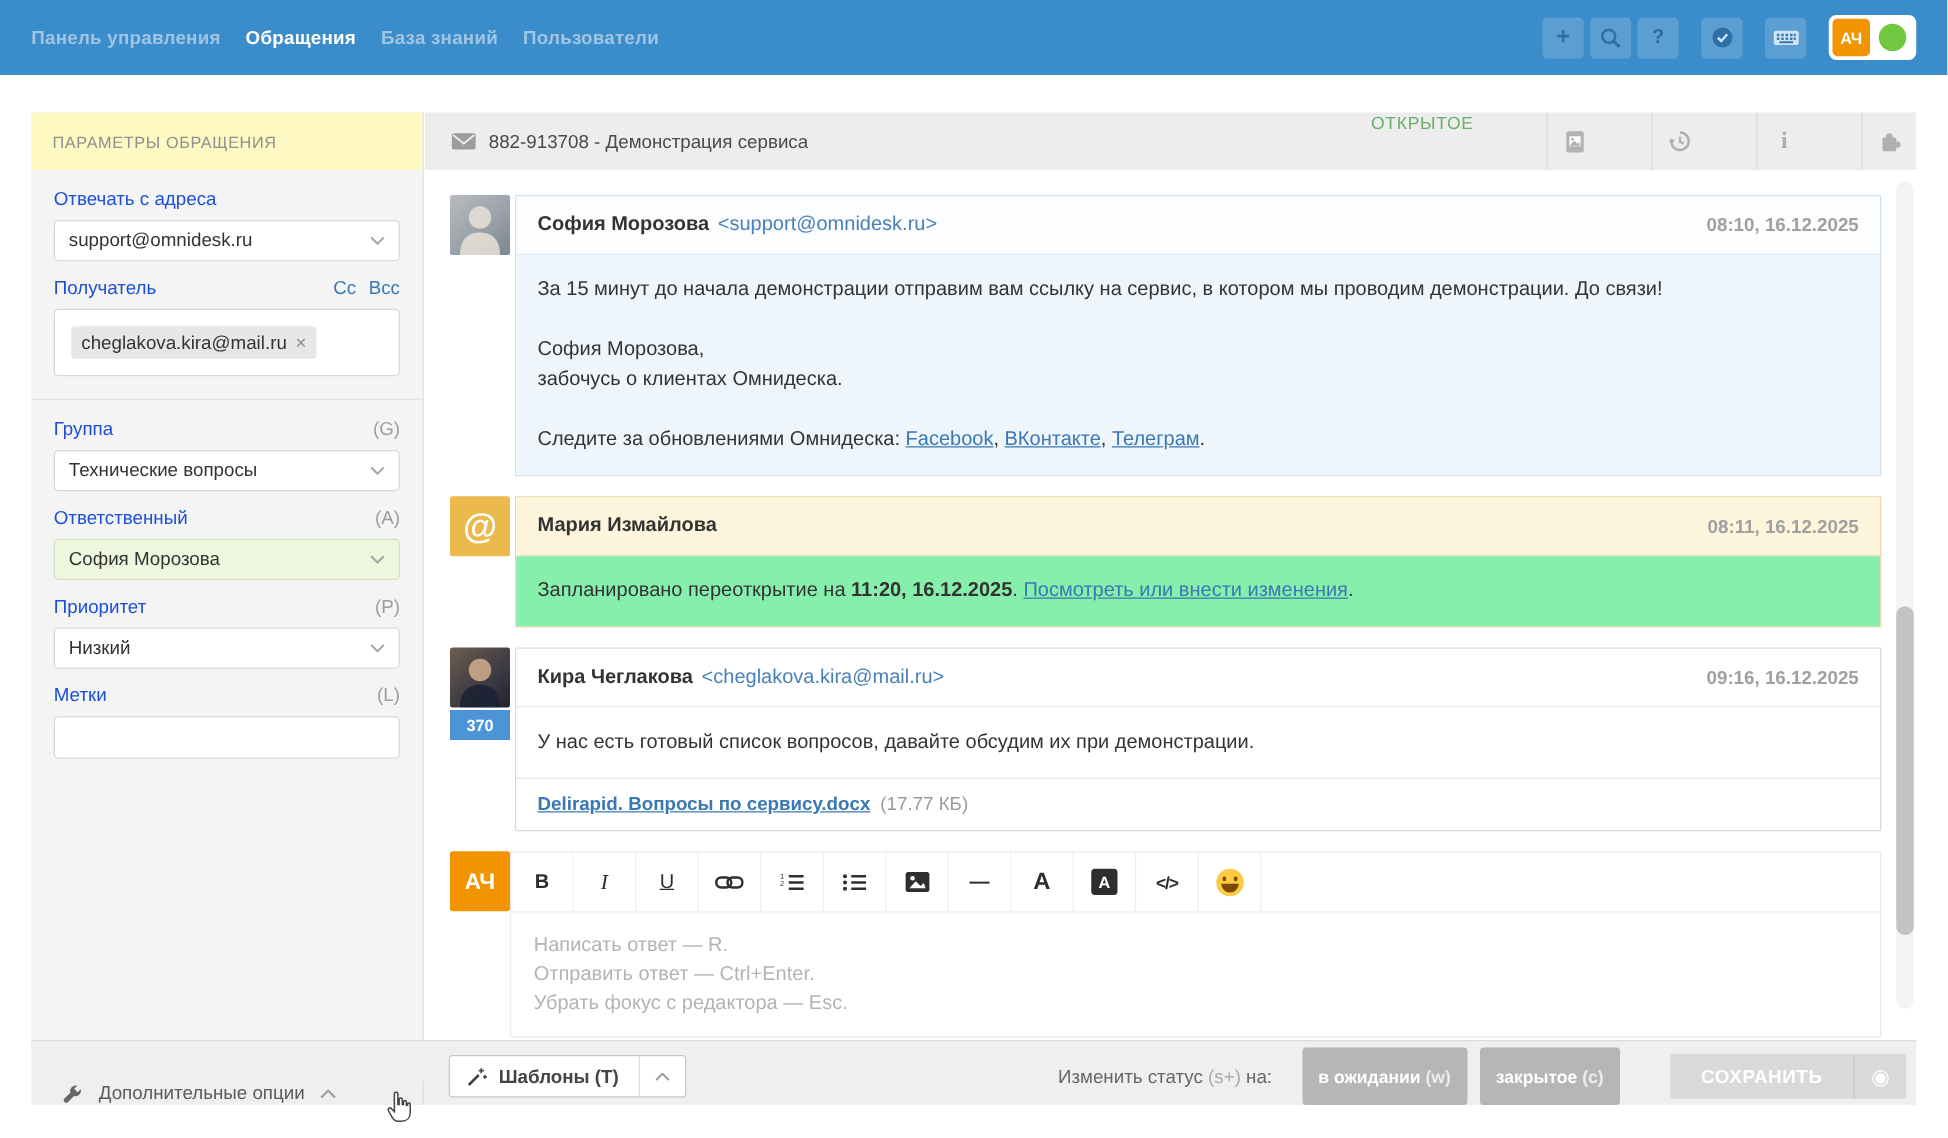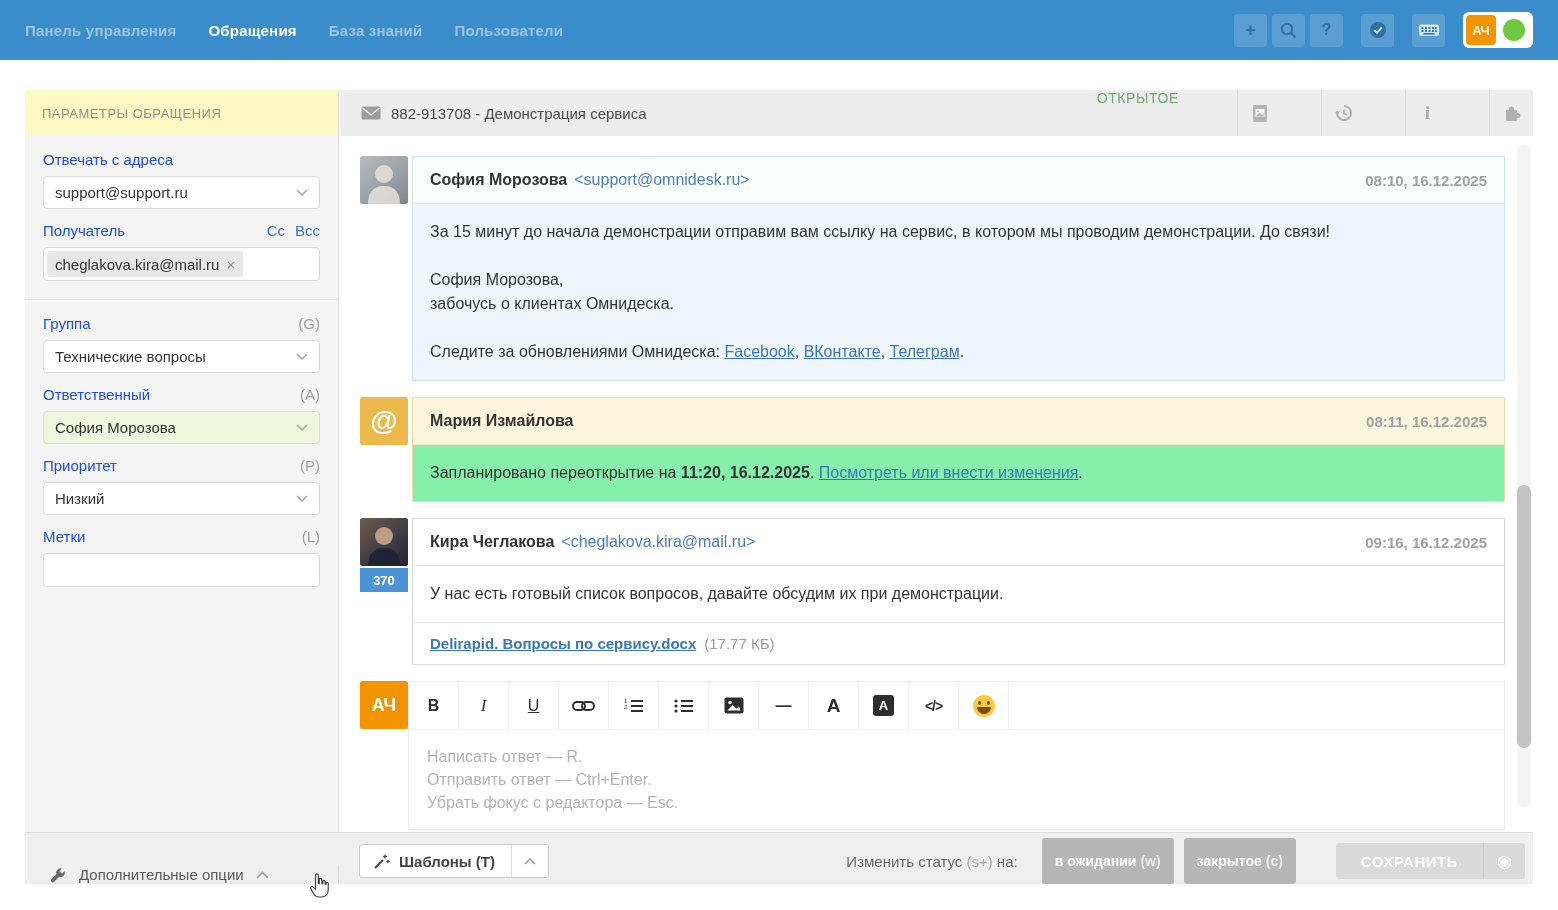--- a/index.html
+++ b/index.html
@@ -9,21 +9,21 @@
     background:#ffffff;
     position:relative;
     overflow:hidden;
     color:#333;
   }
   
   .topbar {
     position:absolute; left:0; top:0; width:1558px; height:60px;
     background:#3b8cca; display:flex; align-items:center;
   }
-  .topnav { display:flex; align-items:center; gap:32px; padding-left:25px; }
+  .topnav { display:flex; align-items:center; gap:20px; padding-left:25px; }
   .topnav .nav-item {
     font-size:15px; font-weight:bold; color:#9fc4e4; cursor:pointer; letter-spacing:.2px;
   }
   .topnav .nav-item.active { color:#ffffff; }
   .topbar-right { margin-left:auto; display:flex; align-items:center; padding-right:25px; }
   .tb-btn {
     width:33px; height:33px; margin-left:5px; border-radius:4px;
     background:rgba(255,255,255,.16); display:flex; align-items:center; justify-content:center;
     color:#2f6fa7; font-weight:bold; font-size:19px; cursor:pointer;
   }
@@ -61,21 +61,21 @@
   .cc-link { color:#3a77b5; font-size:15px; cursor:pointer; }
   .select {
     height:33px; background:#fff; border:1px solid #d9d9d9; border-radius:4px;
     display:flex; align-items:center; padding:0 11px; font-size:15px; color:#333;
     cursor:pointer;
   }
   .select .chev { margin-left:auto; }
   .select.highlight { background:#eef6dd; border-color:#d6e0c6; }
   .chip-box {
     min-height:34px; background:#fff; border:1px solid #d9d9d9; border-radius:4px;
-    display:flex; align-items:center; padding:3px; cursor:text;
+    display:flex; align-items:center; padding:13px; cursor:text;
   }
   .chip {
     background:#e7e7e7; border-radius:3px; height:26px; display:flex; align-items:center;
     padding:0 8px; font-size:15px; color:#333; gap:7px;
   }
   .chip .x { color:#8d8d8d; font-size:15px; cursor:pointer; }
   .tags-input {
     width:100%; height:34px; background:#fff; border:1px solid #d9d9d9; border-radius:4px;
     font-size:15px; padding:0 10px; font-family:inherit; color:#333; outline:none;
   }
@@ -262,21 +262,21 @@
     <aside class="sidebar">
       <div class="sidebar-header">
         <span>ПАРАМЕТРЫ ОБРАЩЕНИЯ</span>
       </div>
 
       <div class="sb-section bordered">
         <div class="sb-label-row">
           <span class="sb-label">Отвечать с адреса</span>
         </div>
         <div class="select">
-          <span>support@support.ru</span>
+          <span>support@omnidesk.ru</span>
           <span class="chev">
             <svg width="12" height="7" viewBox="0 0 12 7">
                 <polyline points="1,1 6,6 11,1" fill="none" stroke="#a6a6a6" stroke-width="1.6"></polyline>
               </svg>
           </span>
         </div>
         <div class="sb-label-row">
           <span class="sb-label">Получатель</span>
           <span class="cc-links">
             <span class="cc-link">Cc</span>

